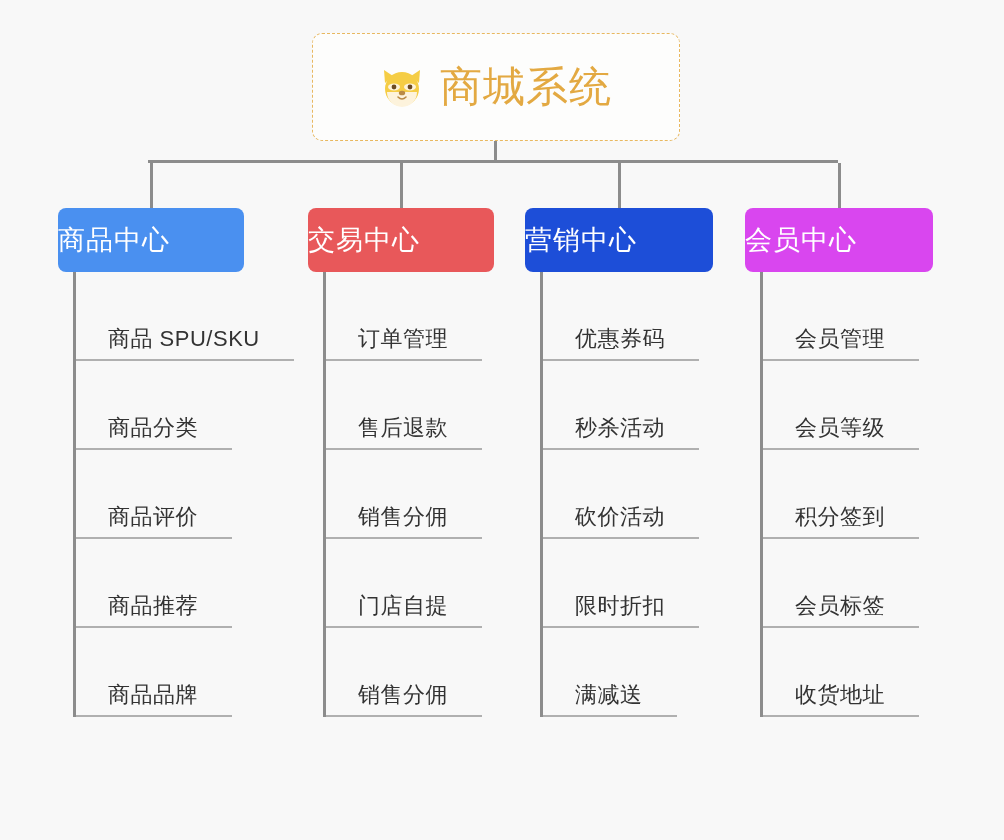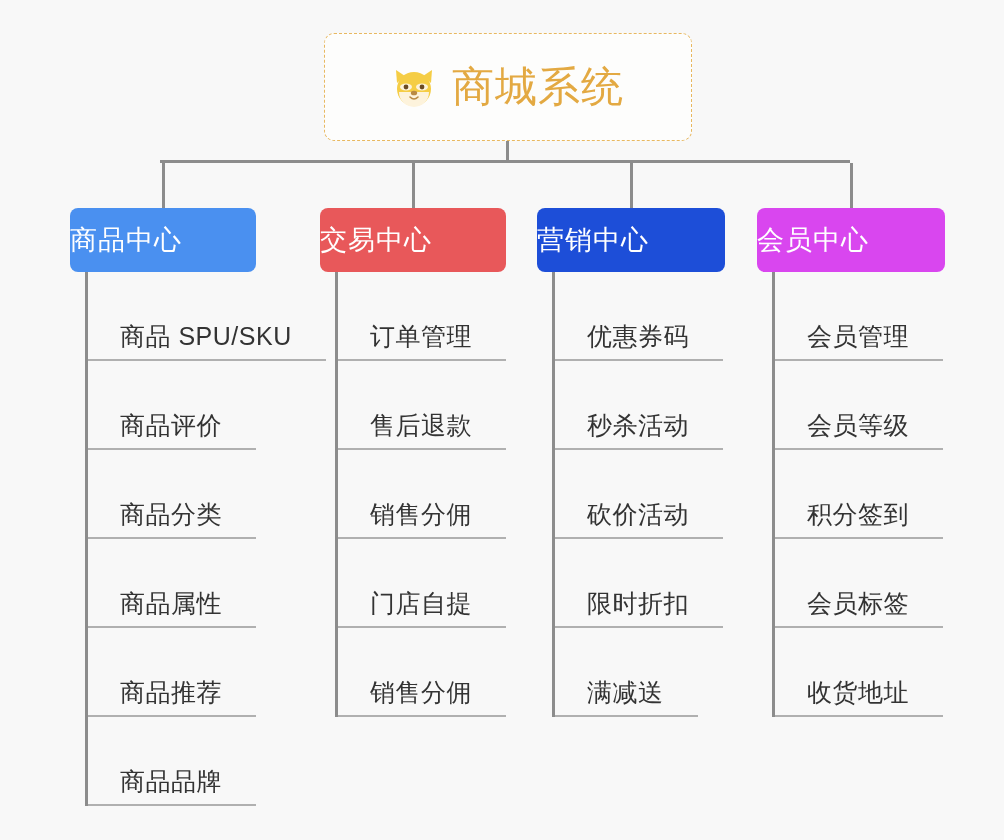--- a/index.html
+++ b/index.html
@@ -10,21 +10,21 @@
     width: 1004px;
     height: 840px;
     background: #f8f8f8;
     font-family: "Liberation Sans", "DejaVu Sans", sans-serif;
     overflow: hidden;
     position: relative;
   }
 
   #canvas {
     position: absolute;
-    left: 12px;
+    left: 0;
     top: 0;
     width: 884px;
     height: 840px;
   }
 
   
   .root-node {
     position: absolute;
     left: 312px;
     top: 33px;
@@ -113,21 +113,21 @@
   .leaf {
     height: 89px;
     position: relative;
     display: flex;
     align-items: flex-end;
   }
   .leaf-inner {
     display: inline-block;
     border-bottom: 2px solid #b0b0b0;
     padding: 0 34px 8px 32px;
-    font-size: 25px;
+    font-size: 22px;
     color: #333333;
     white-space: nowrap;
     letter-spacing: 0.5px;
     line-height: 1.15;
   }
 </style>
 </head>
 <body>
 
 <div id="canvas">
@@ -157,27 +157,24 @@
 <div class="column" style="left: 58px; width: 186px;">
       <div class="drop" style="left: 91.5px;"></div>
       <div class="col-head" style="background: rgb(74, 144, 240); width: 186px;">
         <span>商品中心</span>
       </div>
       <div class="branch">
         <div class="leaf">
           <span class="leaf-inner">商品 SPU/SKU</span>
         </div>
         <div class="leaf">
+          <span class="leaf-inner">商品分类</span>
+        </div>
+        <div class="leaf">
           <span class="leaf-inner">商品评价</span>
-        </div>
-        <div class="leaf">
-          <span class="leaf-inner">商品分类</span>
-        </div>
-        <div class="leaf">
-          <span class="leaf-inner">商品属性</span>
         </div>
         <div class="leaf">
           <span class="leaf-inner">商品推荐</span>
         </div>
         <div class="leaf">
           <span class="leaf-inner">商品品牌</span>
         </div>
       </div>
     </div>
     <div class="column" style="left: 308px; width: 186px;">

